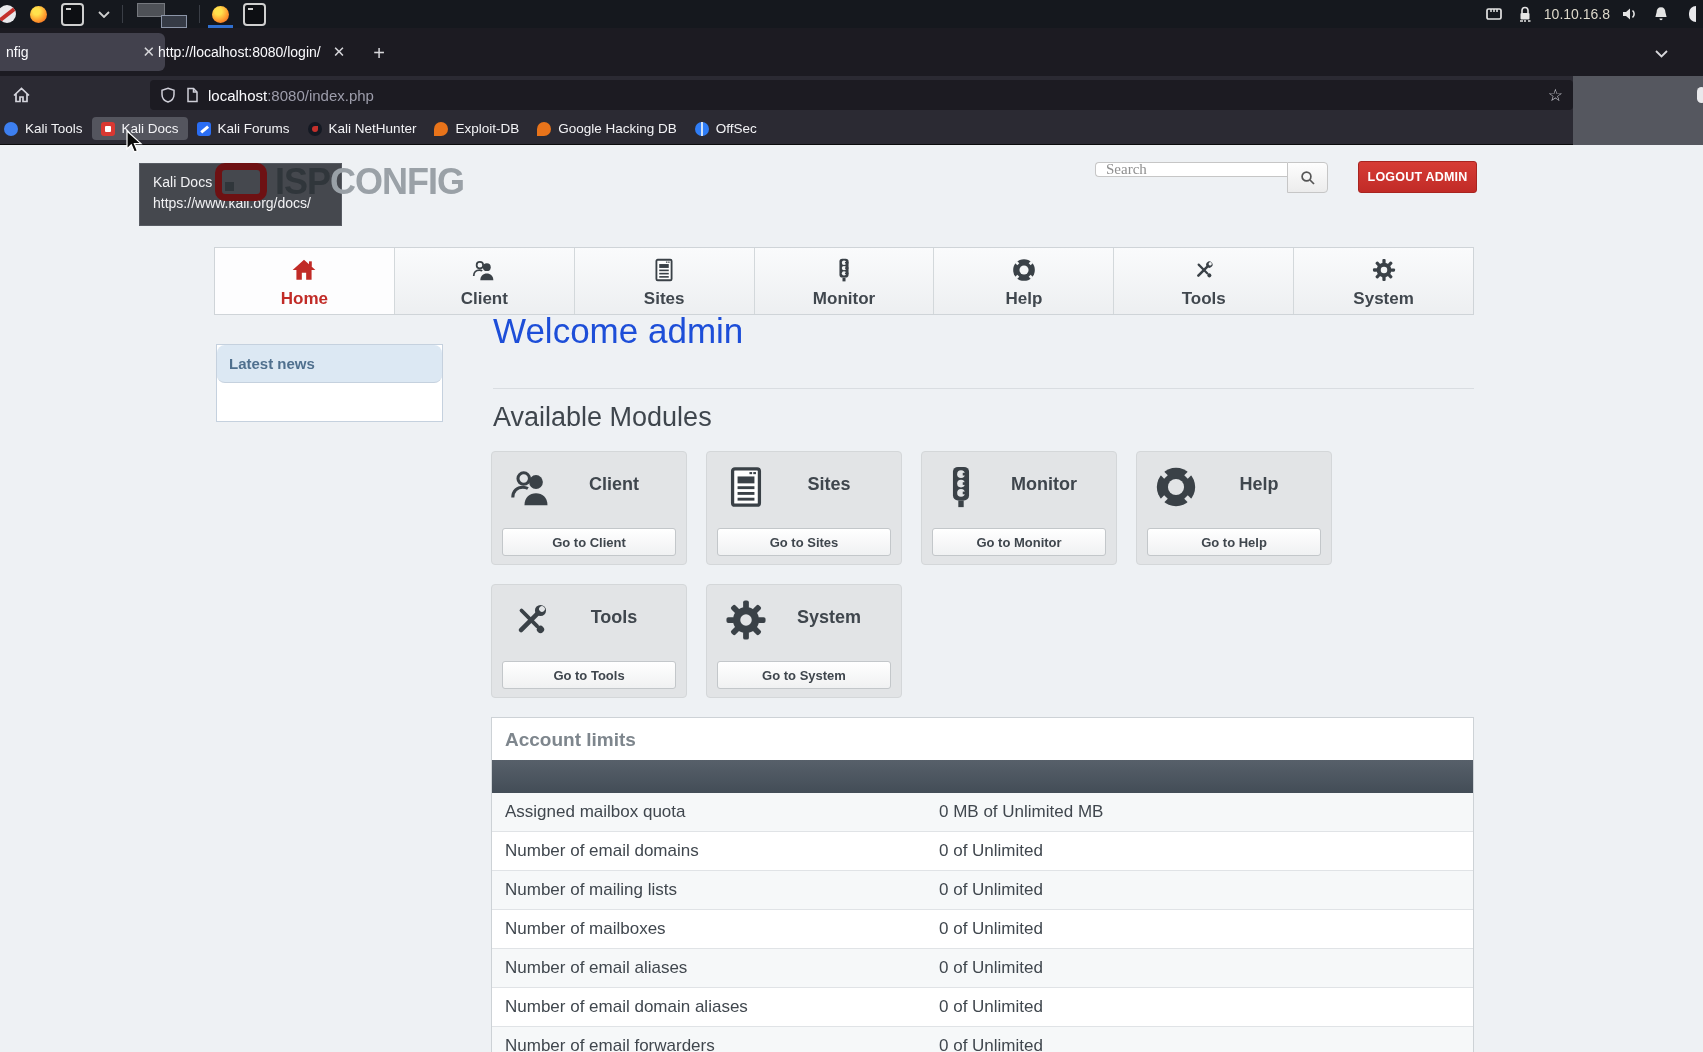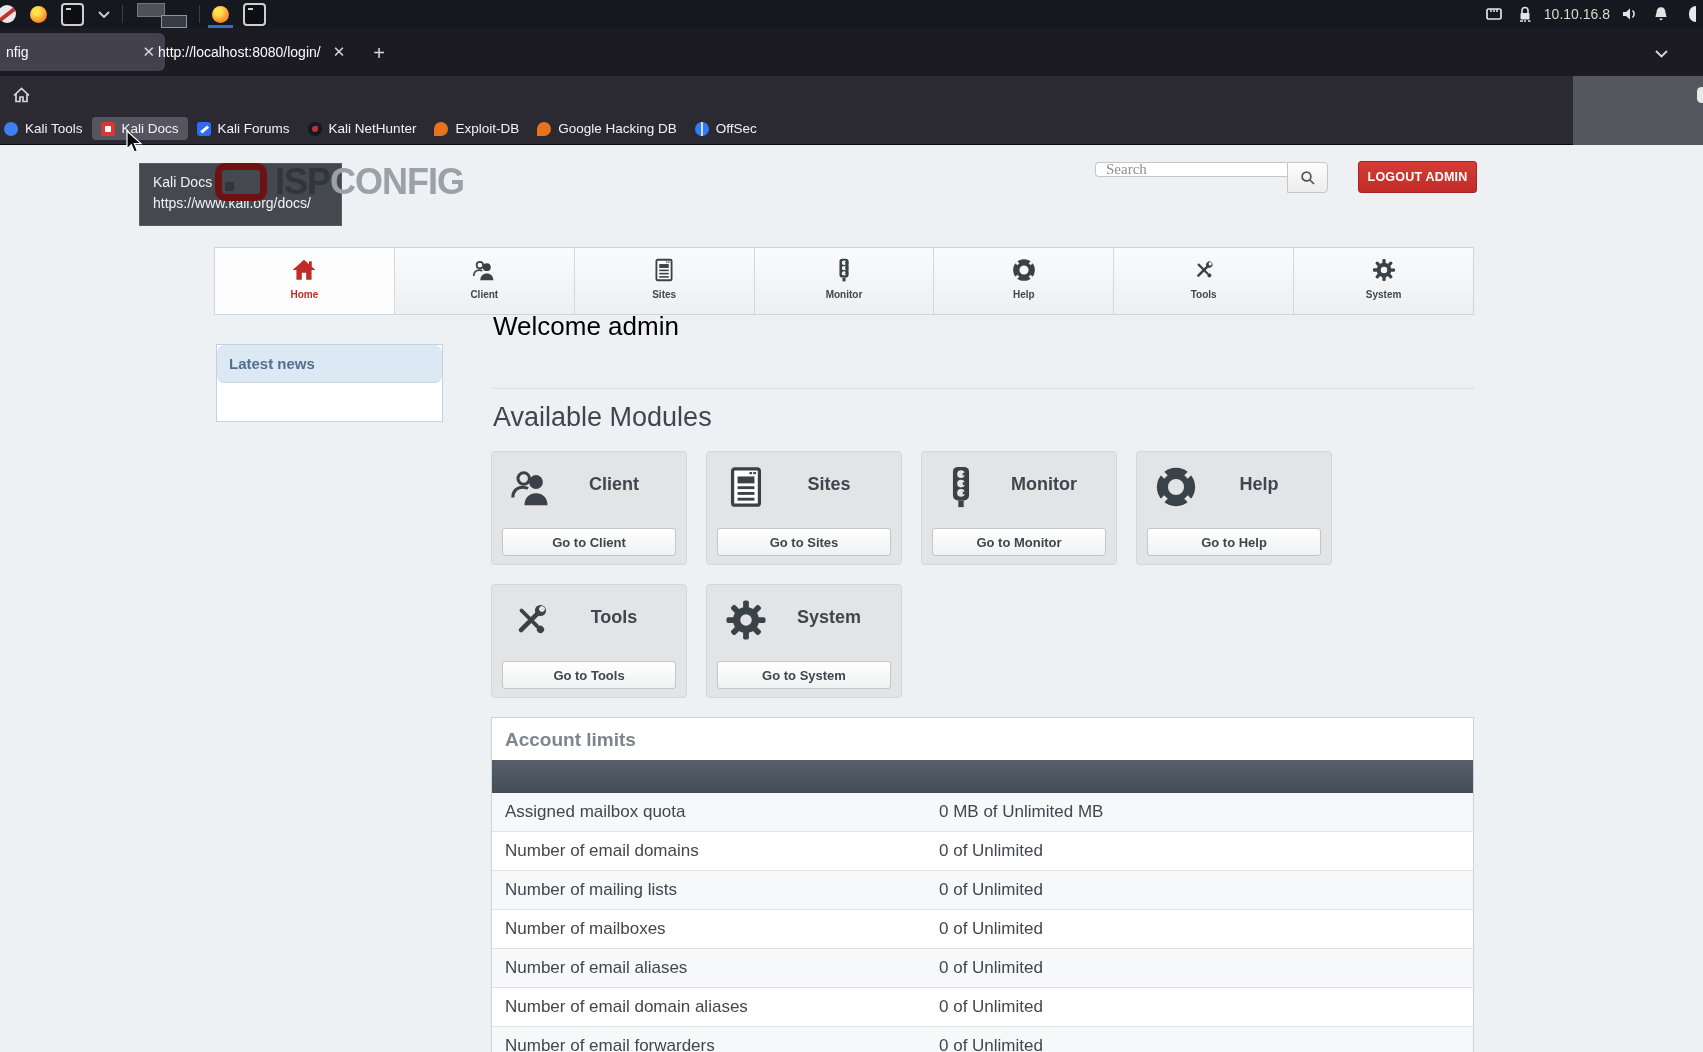--- a/index.html
+++ b/index.html
@@ -83,30 +83,30 @@
   .logout-btn{position:absolute;left:1358px;top:16px;width:117px;height:30px;background:linear-gradient(#d63c35,#c12b27);
               border:1px solid #a82420;border-radius:3px;color:#fff;font-weight:bold;font-size:12.5px;
               display:flex;align-items:center;justify-content:center;letter-spacing:.2px;z-index:15;}
   
   .navtabs{position:absolute;left:214px;top:102px;width:1260px;height:68px;display:flex;
            border:1px solid #cfd4d8;box-sizing:border-box;background:#f3f5f6;z-index:15;}
   .ntab{flex:1;border-right:1px solid #d3d8db;display:flex;flex-direction:column;align-items:center;
         background:linear-gradient(#fafbfc,#edeff1);--cut:#f3f5f6;}
   .ntab:last-child{border-right:none;}
   .ntab .nicon{margin-top:8px;height:28px;display:flex;align-items:center;}
-  .ntab .nlabel{margin-top:5px;font-size:10px;font-weight:bold;color:#40474e;}
+  .ntab .nlabel{margin-top:5px;font-size:17px;font-weight:bold;color:#40474e;}
   .ntab-active{background:#fdfdfe;}
   .ntab-active .nlabel{color:#c12b27;}
   
   .newsbox{position:absolute;left:216px;top:199px;width:227px;border:1px solid #c5d1de;background:#fff;
            box-sizing:border-box;z-index:15;}
   .news-head{background:#dce8f3;border-bottom:1px solid #c5d1de;padding:10px 12px;font-size:15px;font-weight:bold;color:#50708e;border-radius:8px;}
   .news-body{height:38px;background:#fff;}
   
-  .welcome{position:absolute;left:493px;top:166px;font-size:26px;color:#000000;z-index:15;}
+  .welcome{position:absolute;left:493px;top:166px;font-size:35px;color:#1d4ed8;z-index:15;}
   .welcome-hr{position:absolute;left:493px;top:243px;width:981px;border-top:1px solid #d9dde1;z-index:15;}
   .modules-title{position:absolute;left:493px;top:257px;font-size:27px;color:#3f464d;z-index:15;}
   
   .cards-row{position:absolute;left:491px;display:flex;gap:19px;z-index:15;}
   .row1{top:306px;}
   .row2{top:439px;}
   .card{position:relative;width:196px;height:114px;background:#e2e4e6;border:1px solid #d4d7d9;border-radius:4px;
         box-sizing:border-box;--cut:#e2e4e6;}
   .card-icon{position:absolute;left:16px;top:12px;}
   .card-title{position:absolute;left:58px;right:8px;top:22px;text-align:center;font-size:18px;font-weight:bold;color:#3f464d;}
@@ -208,20 +208,36 @@
           <polyline points="1,2 6.5,7.5 12,2" fill="none" stroke="#d7d7db" stroke-width="1.8"></polyline>
         </svg>
     </div>
   </div>
 
   <div class="navbar">
     <div class="home-btn">
       <svg width="19" height="18" viewBox="0 0 19 18">
           <path d="M2 9.5 9.5 2.5 17 9.5 M4 8v7.5h4v-4.5h3v4.5h4V8" fill="none" stroke="#d5d5dd" stroke-width="1.7"></path>
         </svg>
+    </div>
+    <div class="urlbar">
+      <span>
+        <svg width="16" height="17" viewBox="0 0 16 17">
+            <path d="M8 1.2 14 3.2v4.2c0 4-3 6.6-6 7.6-3-1-6-3.6-6-7.6V3.2z" fill="none" stroke="#cfcfd8" stroke-width="1.5"></path>
+          </svg>
+      </span>
+      <span>
+        <svg width="14" height="16" viewBox="0 0 14 16">
+            <path d="M3 1.5h5.5L12 5v9.5H3z" fill="none" stroke="#cfcfd8" stroke-width="1.5"></path>
+            <path d="M8.5 1.5V5H12" fill="none" stroke="#cfcfd8" stroke-width="1.5"></path>
+          </svg>
+      </span>
+      <span class="url-text"><span>localhost</span><span class="url-rest">:8080/index.php</span></span>
+      <span class="url-spacer"></span>
+      <span class="star">☆</span>
     </div>
   </div>
   <div class="chrome-gray">
     <span style="position:absolute;right:-3px;top:11px;width:9px;height:16px;background:#e9e9ec;border-radius:8px;"></span>
   </div>
 
   <div class="bmbar">
     <span class="bm">
       <span class="fav fav-kt"></span>
       <span>Kali Tools</span>

